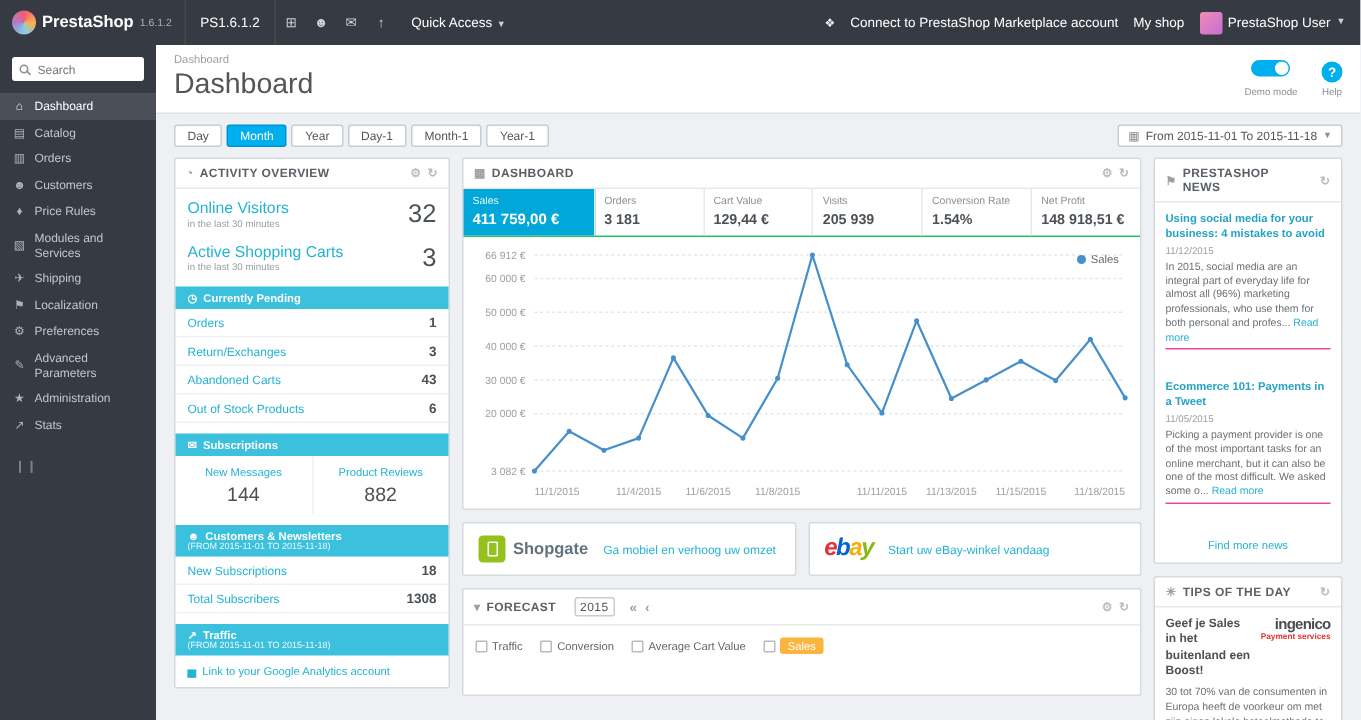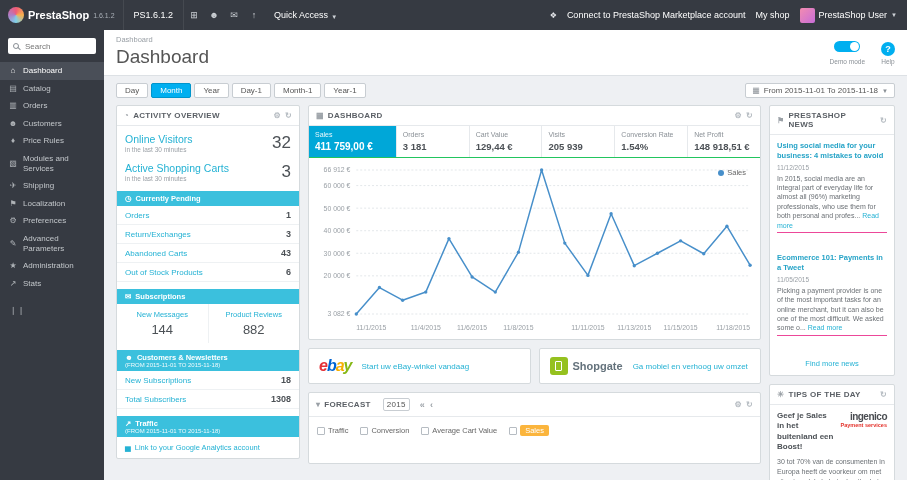--- a/index.html
+++ b/index.html
@@ -421,31 +421,31 @@
               </svg>
             <div class="legend">
               <span class="dot"></span>
               <span>Sales</span>
             </div>
           </div>
         </section>
 
         <div class="ads-row">
           <div class="ad">
-            <span class="ebay-logo"><span class="eb-e">e</span><span class="eb-b">b</span><span class="eb-a">a</span><span class="eb-y">y</span></span>
-            <span class="ad-link">Start uw eBay-winkel vandaag</span>
-          </div>
-          <div class="ad">
             <span class="sg-logo">
               <span class="sg-icon">
                   <i></i>
                 </span>
               <span class="sg-name">Shopgate</span>
             </span>
             <span class="ad-link">Ga mobiel en verhoog uw omzet</span>
+          </div>
+          <div class="ad">
+            <span class="ebay-logo"><span class="eb-e">e</span><span class="eb-b">b</span><span class="eb-a">a</span><span class="eb-y">y</span></span>
+            <span class="ad-link">Start uw eBay-winkel vandaag</span>
           </div>
         </div>
 
         <section class="panel forecast">
           <div class="panel-head">
             <span class="ph-icon">▾</span>
             <span>FORECAST</span>
             <span class="year-box">
               <span>2015</span>
             </span>

